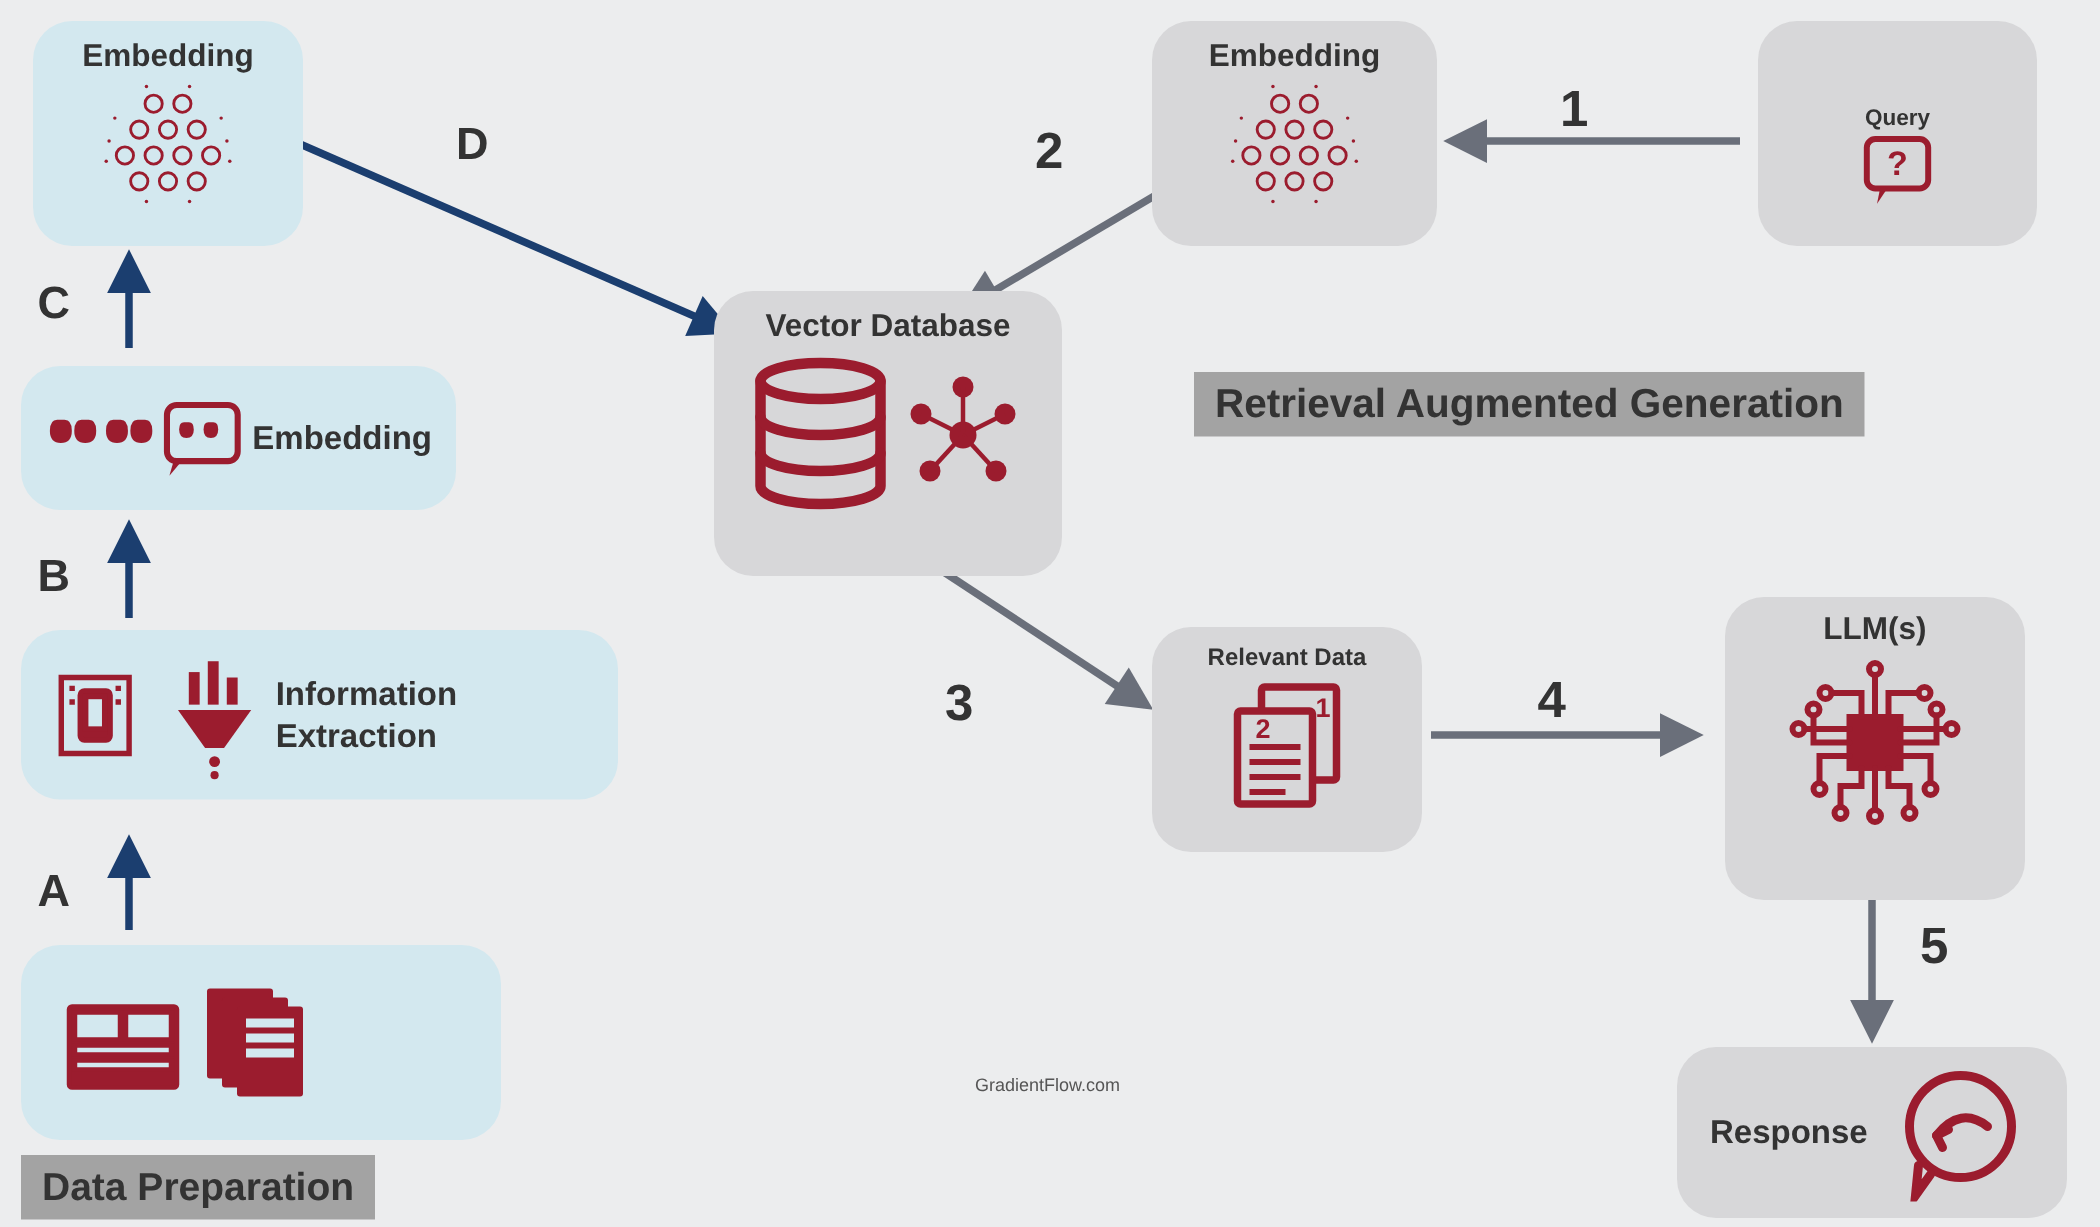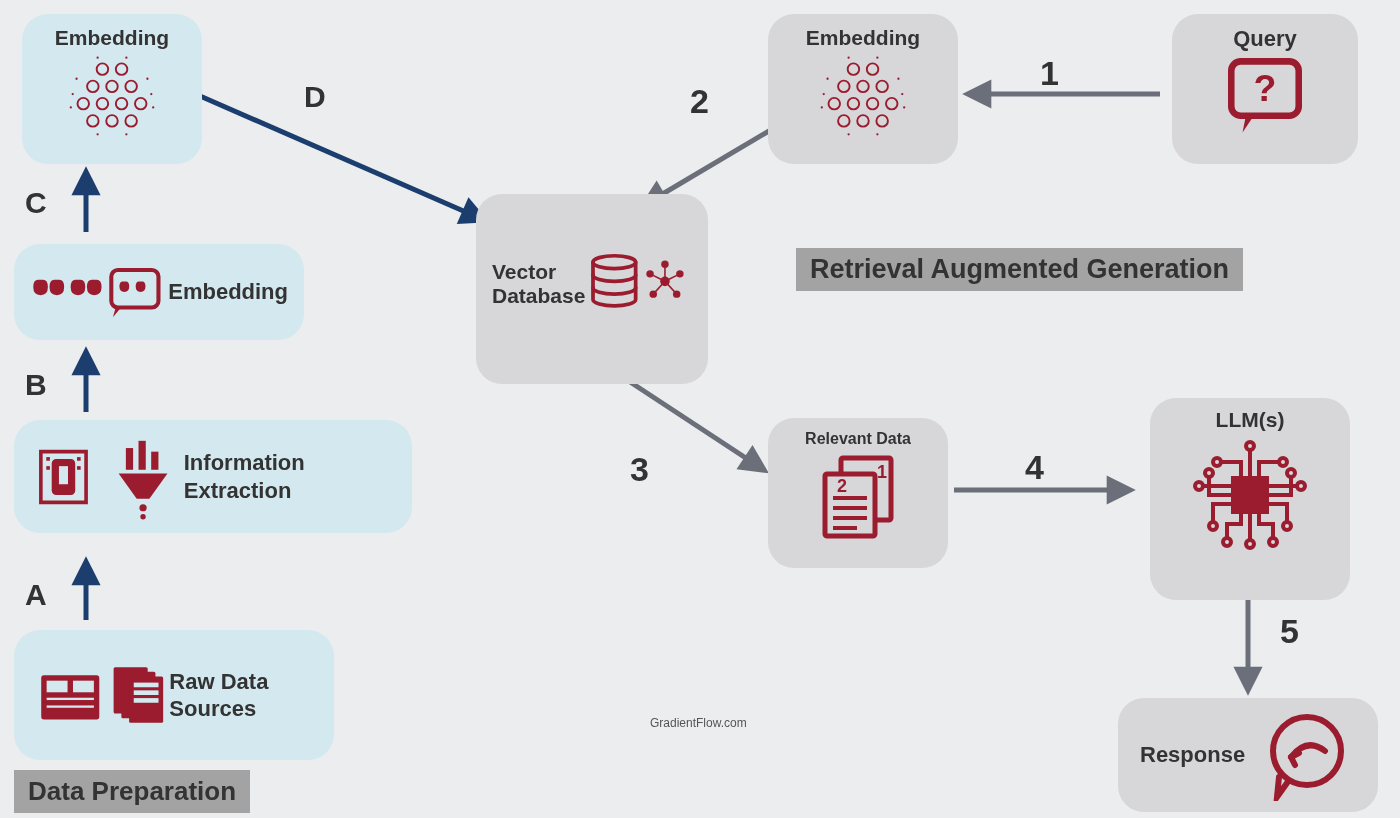--- a/index.html
+++ b/index.html
@@ -191,24 +191,23 @@
     </g>
     <g fill="#9b1c2e">
       <rect x="108" y="14" width="44" height="60" rx="2"></rect>
       <rect x="118" y="20" width="44" height="60" rx="2"></rect>
       <rect x="128" y="26" width="44" height="60" rx="2"></rect>
       <rect x="134" y="34" width="32" height="6" fill="#d3e8ef"></rect>
       <rect x="134" y="44" width="32" height="6" fill="#d3e8ef"></rect>
       <rect x="134" y="54" width="32" height="6" fill="#d3e8ef"></rect>
     </g>
   </svg>
-  <div class="label" style="line-height:1.25;">Raw Data Sources</div>
-</div>
-
-<div class="node gray" style="left:476px; top:194px; width:232px; height:190px; justify-content:flex-start; align-items:center; padding-top:12px;">
+</div>
+
+<div class="node gray" style="left:476px; top:194px; width:232px; height:190px; flex-direction:column; justify-content:flex-start; align-items:center; padding-top:12px;">
   <div class="label" style="font-size:21px;">Vector Database</div>
   <svg class="icon" width="200" height="130" viewBox="0 0 200 130">
     <g fill="none" stroke="#9b1c2e" stroke-width="7" stroke-linecap="round">
       <ellipse cx="55" cy="24" rx="40" ry="12"></ellipse>
       <path d="M15 24 v70 a40 12 0 0 0 80 0 v-70"></path>
       <path d="M15 48 a40 12 0 0 0 80 0"></path>
       <path d="M15 72 a40 12 0 0 0 80 0"></path>
     </g>
     <g fill="#9b1c2e">
       <circle cx="150" cy="60" r="9"></circle>
@@ -254,21 +253,21 @@
         <circle cx="98" cy="60" r="1.2"></circle>
       <circle cx="40" cy="8" r="1.2"></circle>
         <circle cx="70" cy="8" r="1.2"></circle>
       <circle cx="40" cy="88" r="1.2"></circle>
         <circle cx="70" cy="88" r="1.2"></circle>
     </g>
   </svg>
 </div>
 
 <div class="node gray" style="left:1172px; top:14px; width:186px; height:150px; flex-direction:column; justify-content:flex-start; padding-top:12px;">
-  <div class="label" style="font-size:22px;">Query</div>
+  <div class="label" style="font-size:15px;margin-top:44px;">Query</div>
   <svg class="icon" width="100" height="95" viewBox="0 0 100 95">
     <g fill="none" stroke="#9b1c2e" stroke-width="7" stroke-linejoin="round">
       <rect x="14" y="10" width="72" height="58" rx="10"></rect>
       <path d="M38 68 l-12 18 l4 -20" fill="#9b1c2e" stroke="none"></path>
     </g>
     <text x="50" y="52" text-anchor="middle" font-size="40" font-weight="900" fill="#9b1c2e" font-family="Arial">?</text>
   </svg>
 </div>
 
 <div class="node gray" style="left:768px; top:418px; width:180px; height:150px; flex-direction:column; justify-content:flex-start; padding-top:12px;">

